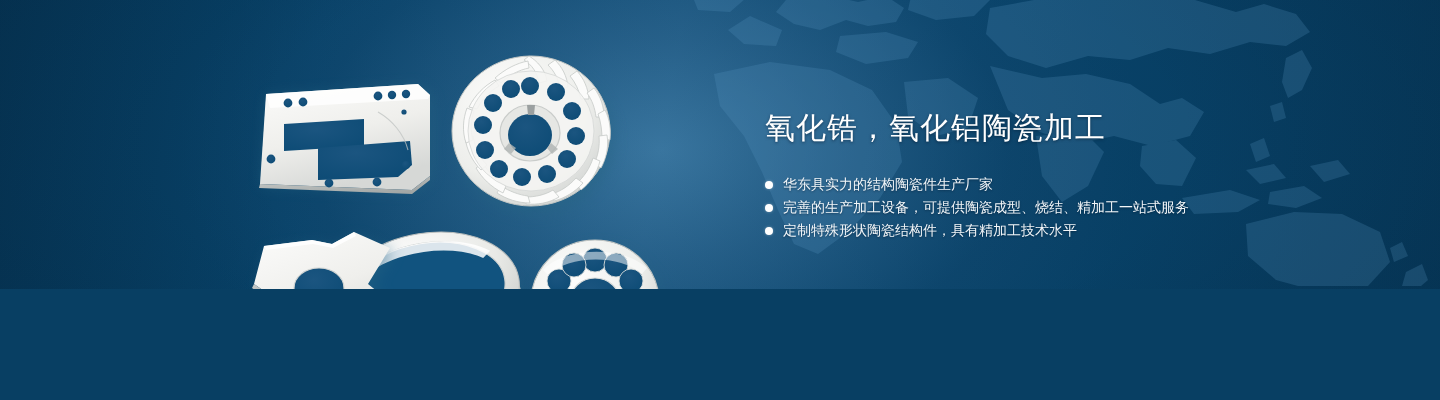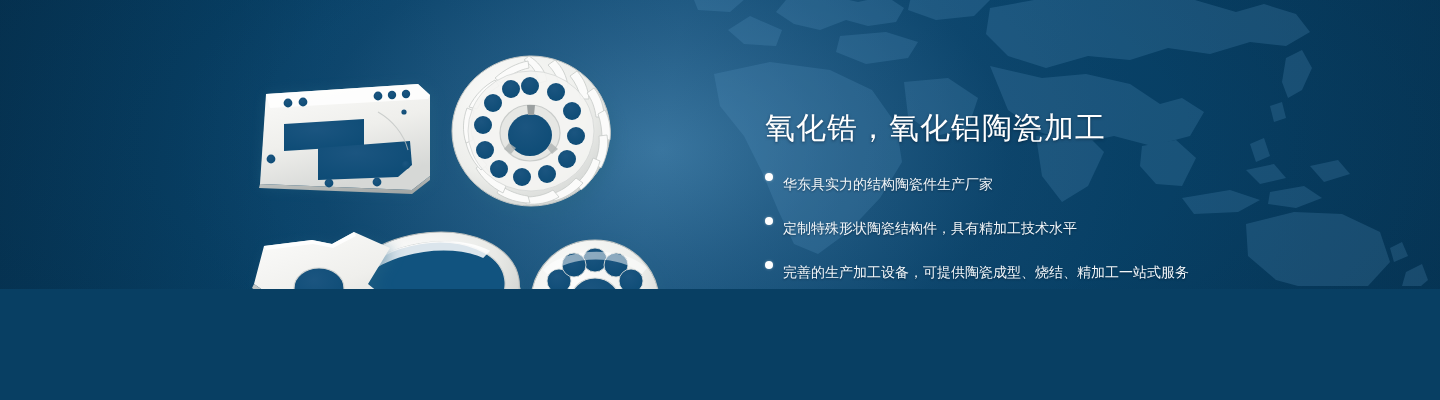--- a/index.html
+++ b/index.html
@@ -80,28 +80,27 @@
     text-shadow: 0 1px 3px rgba(0,20,40,0.55);
     white-space: nowrap;
   }
   .bullets {
     margin-top: 25px;
     list-style: none;
     padding: 0;
   }
   .bullet {
     display: flex;
-    align-items: flex-start;
+    align-items: center;
     height: 23px;
     color: #F2F6F9;
     font-size: 14px;
     line-height: 23px;
     white-space: nowrap;
     text-shadow: 0 1px 2px rgba(0,18,36,0.45);
-    margin-top: 21px;
   }
   .dot {
     width: 8px;
     height: 8px;
     border-radius: 50%;
     background: #ffffff;
     margin-right: 10px;
     flex: 0 0 auto;
     box-shadow: 0 0 3px rgba(255,255,255,0.35);
   }
@@ -345,24 +344,24 @@
     <ul class="bullets">
 
       <li class="bullet">
         <span class="dot"></span>
         <span class="bullet-text">华东具实力的结构陶瓷件生产厂家</span>
       </li>
 
 
       <li class="bullet">
         <span class="dot"></span>
+        <span class="bullet-text">完善的生产加工设备，可提供陶瓷成型、烧结、精加工一站式服务</span>
+      </li>
+
+      <li class="bullet">
+        <span class="dot"></span>
         <span class="bullet-text">定制特殊形状陶瓷结构件，具有精加工技术水平</span>
       </li>
 
-      <li class="bullet">
-        <span class="dot"></span>
-        <span class="bullet-text">完善的生产加工设备，可提供陶瓷成型、烧结、精加工一站式服务</span>
-      </li>
-
     </ul>
   </div>
 
 </div>
 
 </body></html>

